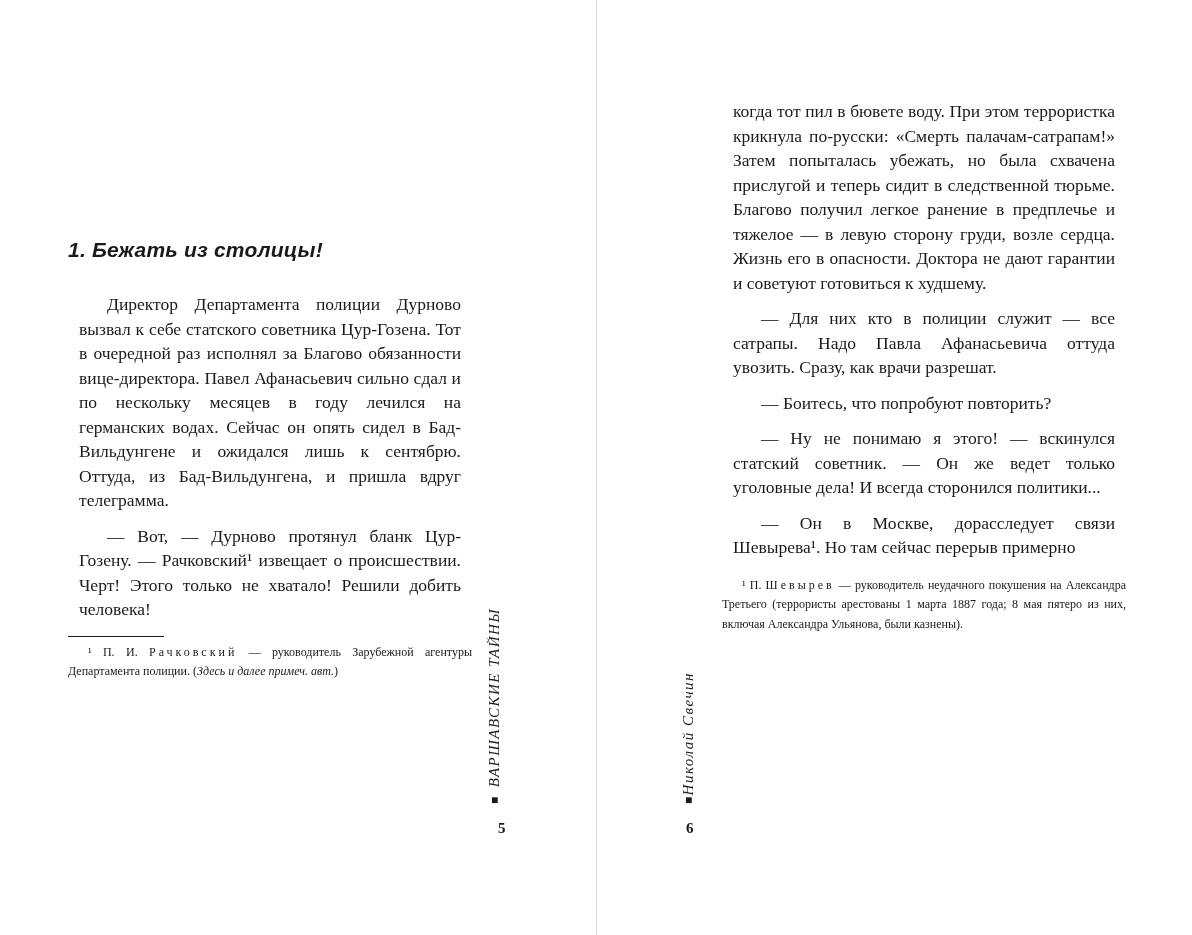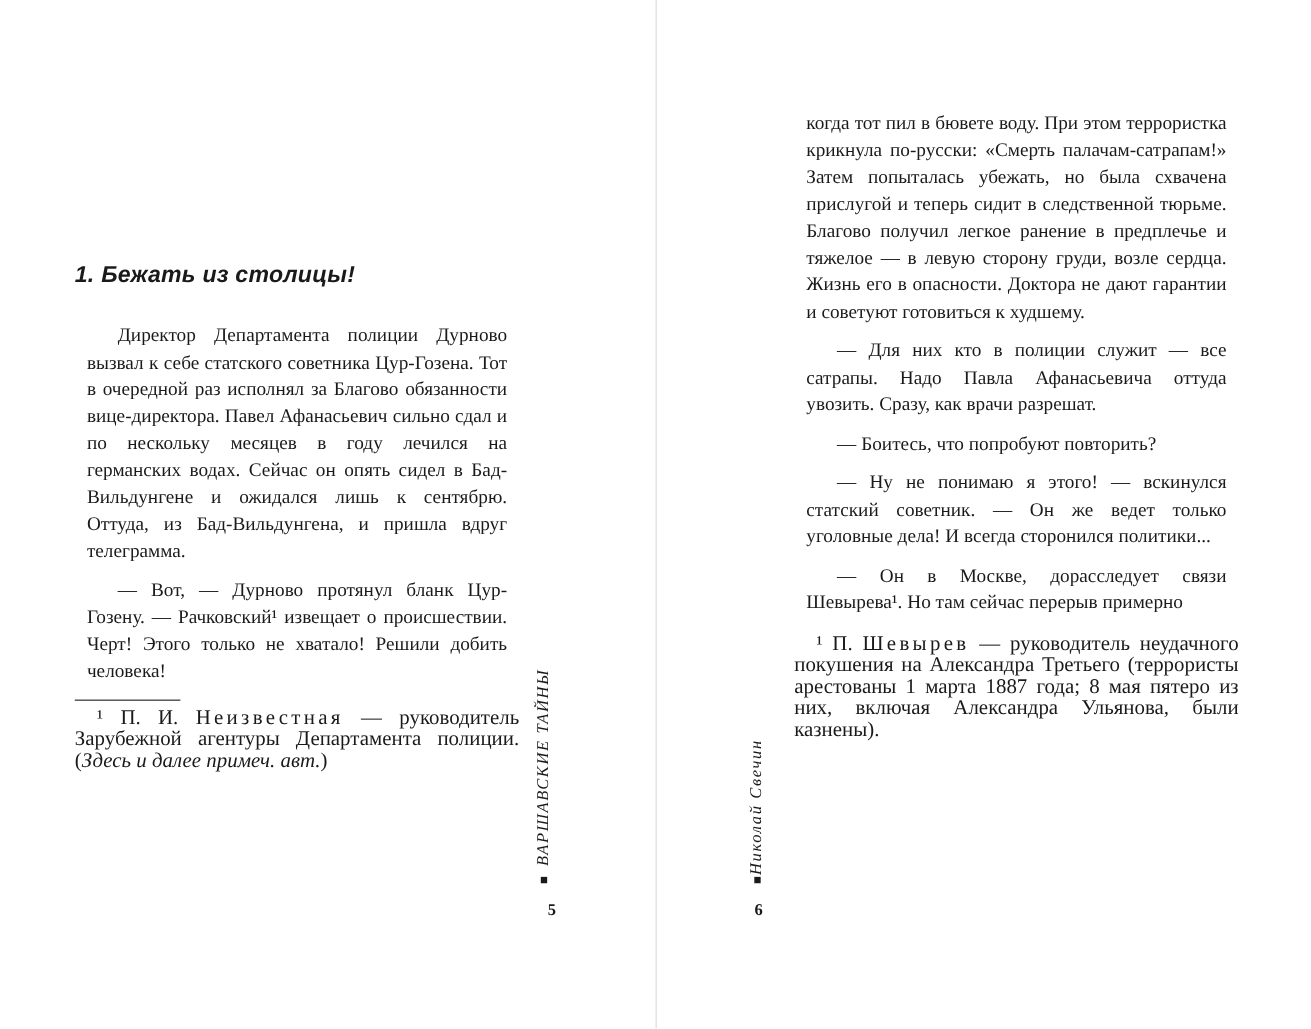--- a/index.html
+++ b/index.html
@@ -50,21 +50,21 @@
   }
   .para.no-indent { text-indent: 0; }
 
   .footnote-rule {
     width: 96px;
     height: 1px;
     background: #1a1a1a;
     margin: 14px 0 6px 0;
   }
   .footnote {
-    font-size: 19px;
+    font-size: 12px;
     line-height: 19.5px;
     text-align: justify;
     text-indent: 20px;
     margin: 0;
   }
   .footnote .spaced { letter-spacing: 3px; }
   .footnote .fn-italic { font-style: italic; }
   #right-footnote { margin-top: 16px; }
 
   .runner {
@@ -98,21 +98,21 @@
 
 <div id="book-spread">
 
   <div class="spine-divider"></div>
 
   <div class="page-content" id="left-content">
     <h1 class="chapter-title">1. Бежать из столицы!</h1>
     <p class="para">Директор Департамента полиции Дурново вызвал к себе статского советника Цур-Гозена. Тот в очередной раз исполнял за Благово обязанности вице-директора. Павел Афанасьевич сильно сдал и по нескольку месяцев в году лечился на германских водах. Сейчас он опять сидел в Бад-Вильдунгене и ожидался лишь к сентябрю. Оттуда, из Бад-Вильдунгена, и пришла вдруг телеграмма.</p>
     <p class="para">— Вот, — Дурново протянул бланк Цур-Гозену. — Рачковский¹ извещает о происшествии. Черт! Этого только не хватало! Решили добить человека!</p>
     <div class="footnote-rule"></div>
-    <p class="footnote"><span>¹ </span><span>П. И. </span><span class="spaced">Неизвестная</span><span> — руководитель Зарубежной агентуры Департамента полиции. (</span><span class="fn-italic">Здесь и далее примеч. авт.</span><span>)</span></p>
+    <p class="footnote"><span>¹ </span><span>П. И. </span><span class="spaced">Рачковский</span><span> — руководитель Зарубежной агентуры Департамента полиции. (</span><span class="fn-italic">Здесь и далее примеч. авт.</span><span>)</span></p>
   </div>
 
   <div class="page-content" id="right-content">
     <p class="para no-indent">когда тот пил в бювете воду. При этом террористка крикнула по-русски: «Смерть палачам-сатрапам!» Затем попыталась убежать, но была схвачена прислугой и теперь сидит в следственной тюрьме. Благово получил легкое ранение в предплечье и тяжелое — в левую сторону груди, возле сердца. Жизнь его в опасности. Доктора не дают гарантии и советуют готовиться к худшему.</p>
     <p class="para">— Для них кто в полиции служит — все сатрапы. Надо Павла Афанасьевича оттуда увозить. Сразу, как врачи разрешат.</p>
     <p class="para">— Боитесь, что попробуют повторить?</p>
     <p class="para">— Ну не понимаю я этого! — вскинулся статский советник. — Он же ведет только уголовные дела! И всегда сторонился политики...</p>
     <p class="para">— Он в Москве, дорасследует связи Шевырева¹. Но там сейчас перерыв примерно</p>
     <p class="footnote" id="right-footnote"><span>¹ </span><span>П. </span><span class="spaced">Шевырев</span><span> — руководитель неудачного покушения на Александра Третьего (террористы арестованы 1 марта 1887 года; 8 мая пятеро из них, включая Александра Ульянова, были казнены).</span></p>
   </div>

